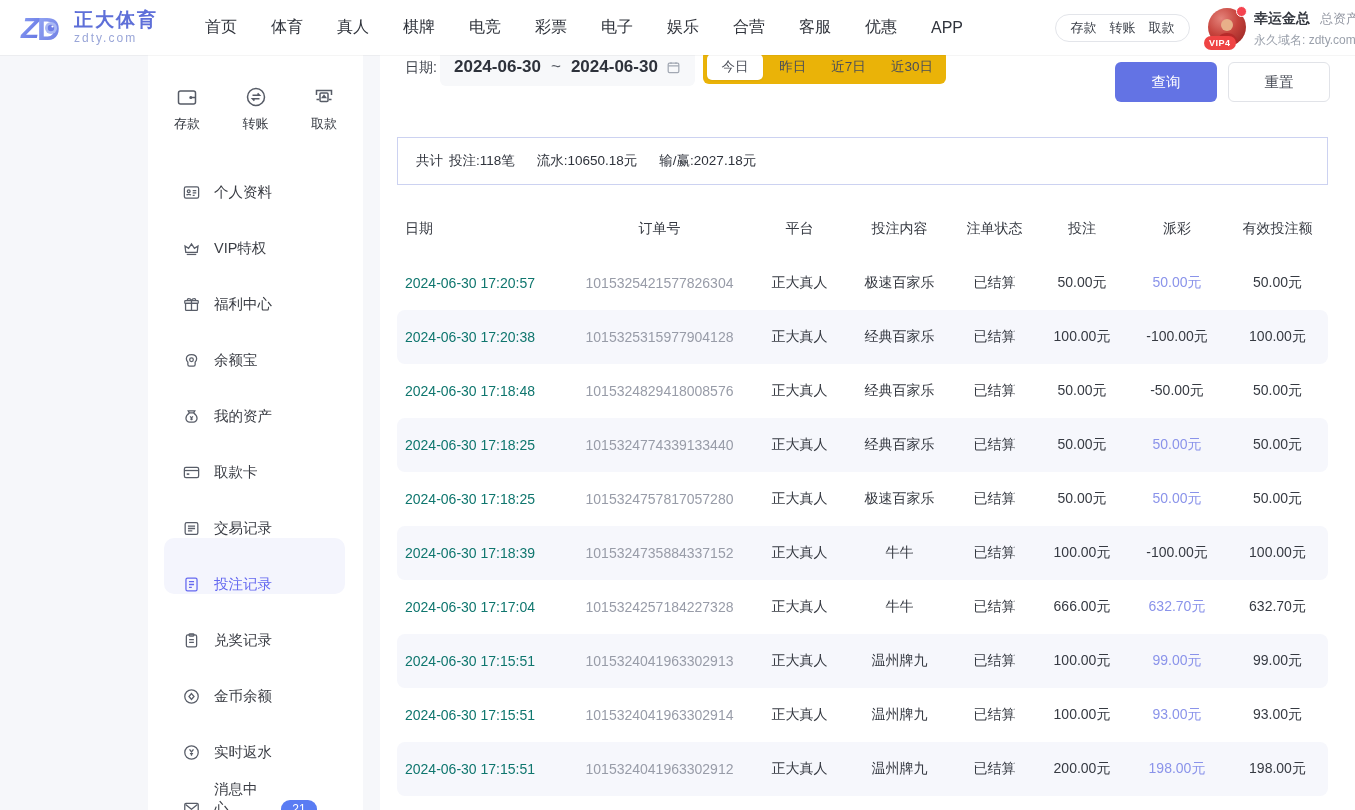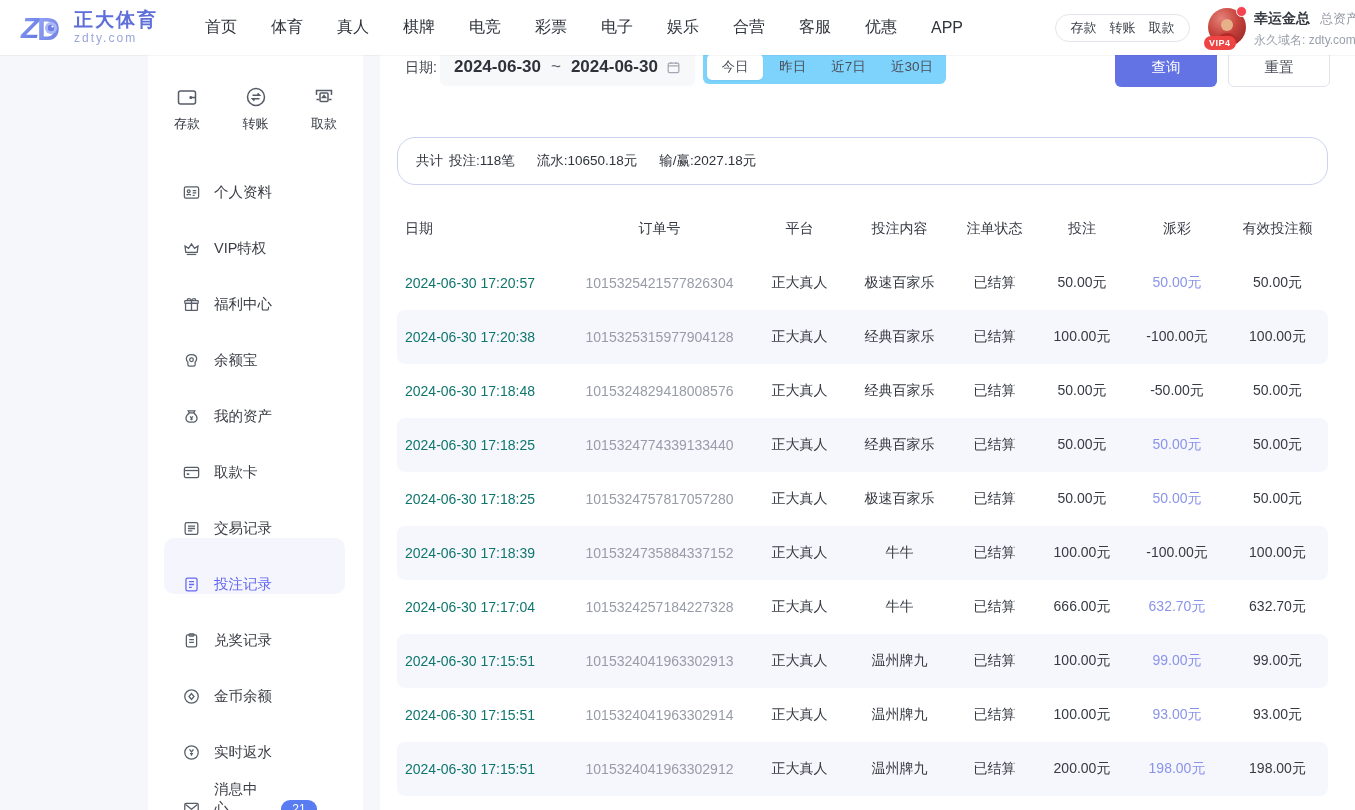--- a/index.html
+++ b/index.html
@@ -43,29 +43,29 @@
   .menu-item.active svg{color:#6468f0;}
   .menu-badge{margin-left:auto;margin-right:46px;min-width:28px;height:18px;border-radius:10px;background:#5a7cf3;
               color:#fff;font-size:12px;display:flex;align-items:center;justify-content:center;padding:0 4px;}
   
   .main-card{position:absolute;left:380px;top:0;width:975px;height:810px;background:#fff;z-index:10;}
   .filter-label{position:absolute;left:25px;top:47px;height:40px;line-height:40px;font-size:14px;color:#3f434c;}
   .date-box{position:absolute;left:60px;top:48px;width:255px;height:38px;background:#f7f8fa;border-radius:6px;
             display:flex;align-items:center;padding:0 14px;box-sizing:border-box;font-size:17px;font-weight:bold;color:#2e323b;cursor:pointer;}
   .date-sep{margin:0 10px;color:#555a63;font-weight:normal;}
   .date-box svg{margin-left:auto;color:#a2a8b3;}
-  .segmented{position:absolute;left:323px;top:50px;width:243px;height:34px;background:#7dd3fc;border-radius:6px;
+  .segmented{position:absolute;left:323px;top:50px;width:243px;height:34px;background:#eab308;border-radius:6px;
              display:flex;align-items:center;padding:0 4px;box-sizing:border-box;justify-content:space-between;}
   .seg-item{font-size:13.5px;color:#4a4e58;padding:0 9px;cursor:pointer;height:26px;line-height:26px;}
   .seg-item.active{background:#fff;border-radius:5px;width:40px;text-align:center;padding:0 8px;box-shadow:0 1px 2px rgba(0,0,0,0.05);}
-  .btn{position:absolute;top:47px;width:102px;height:40px;border-radius:6px;font-size:14.5px;display:flex;
+  .btn{position:absolute;top:62px;width:102px;height:40px;border-radius:6px;font-size:14.5px;display:flex;
        align-items:center;justify-content:center;cursor:pointer;box-sizing:border-box;}
   .btn-search{left:735px;background:#6373e4;color:#fff;}
   .btn-reset{left:848px;background:#fff;border:1px solid #e1e3e8;color:#4a4e58;}
-  .summary{position:absolute;left:17px;top:137px;width:931px;height:48px;border:1px solid #ccd2f1;border-radius:18px;
+  .summary{position:absolute;left:17px;top:137px;width:931px;height:48px;border:1px solid #ccd2f1;border-radius:0;
            display:flex;align-items:center;padding:0 18px;box-sizing:border-box;font-size:13.5px;color:#2f333c;}
   .summary .gap-s{margin-left:6px;}
   .summary .gap-l{margin-left:22px;}
   
   .table{position:absolute;left:17px;top:202px;width:931px;}
   .t-row{height:54px;display:flex;align-items:center;font-size:14px;}
   .t-head{color:#363a42;}
   .t-body .t-row:nth-child(even){background:#f6f7fc;border-radius:8px;}
   .c-date{width:170px;text-align:left;padding-left:8px;box-sizing:border-box;}
   .c-order{width:185px;text-align:center;}

